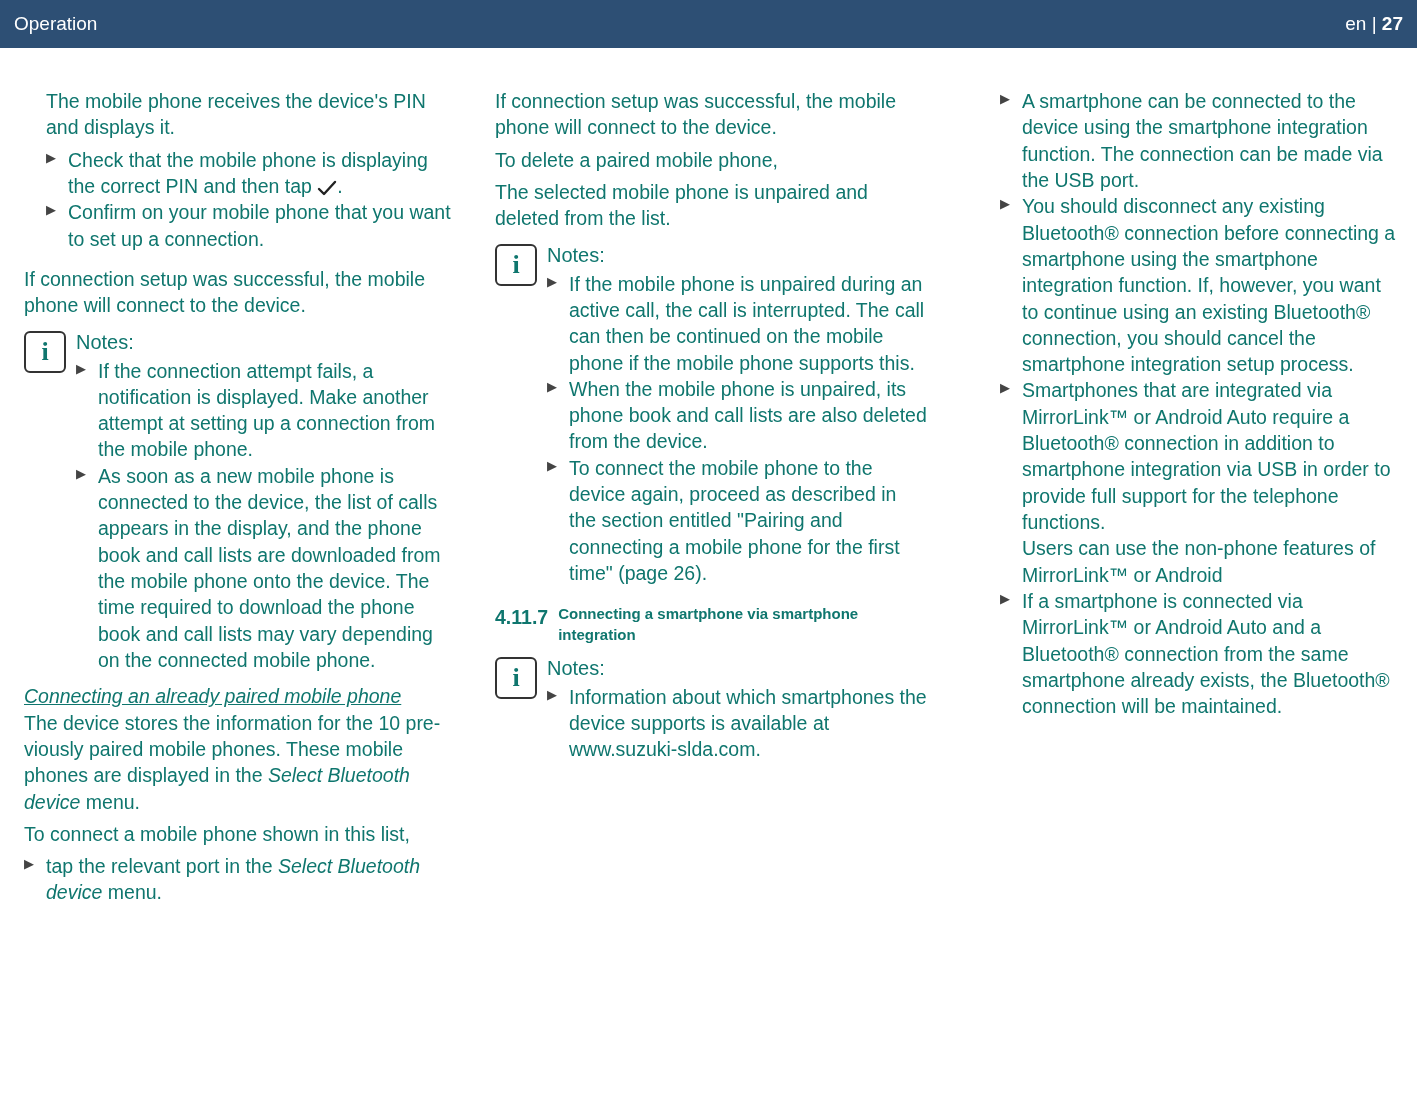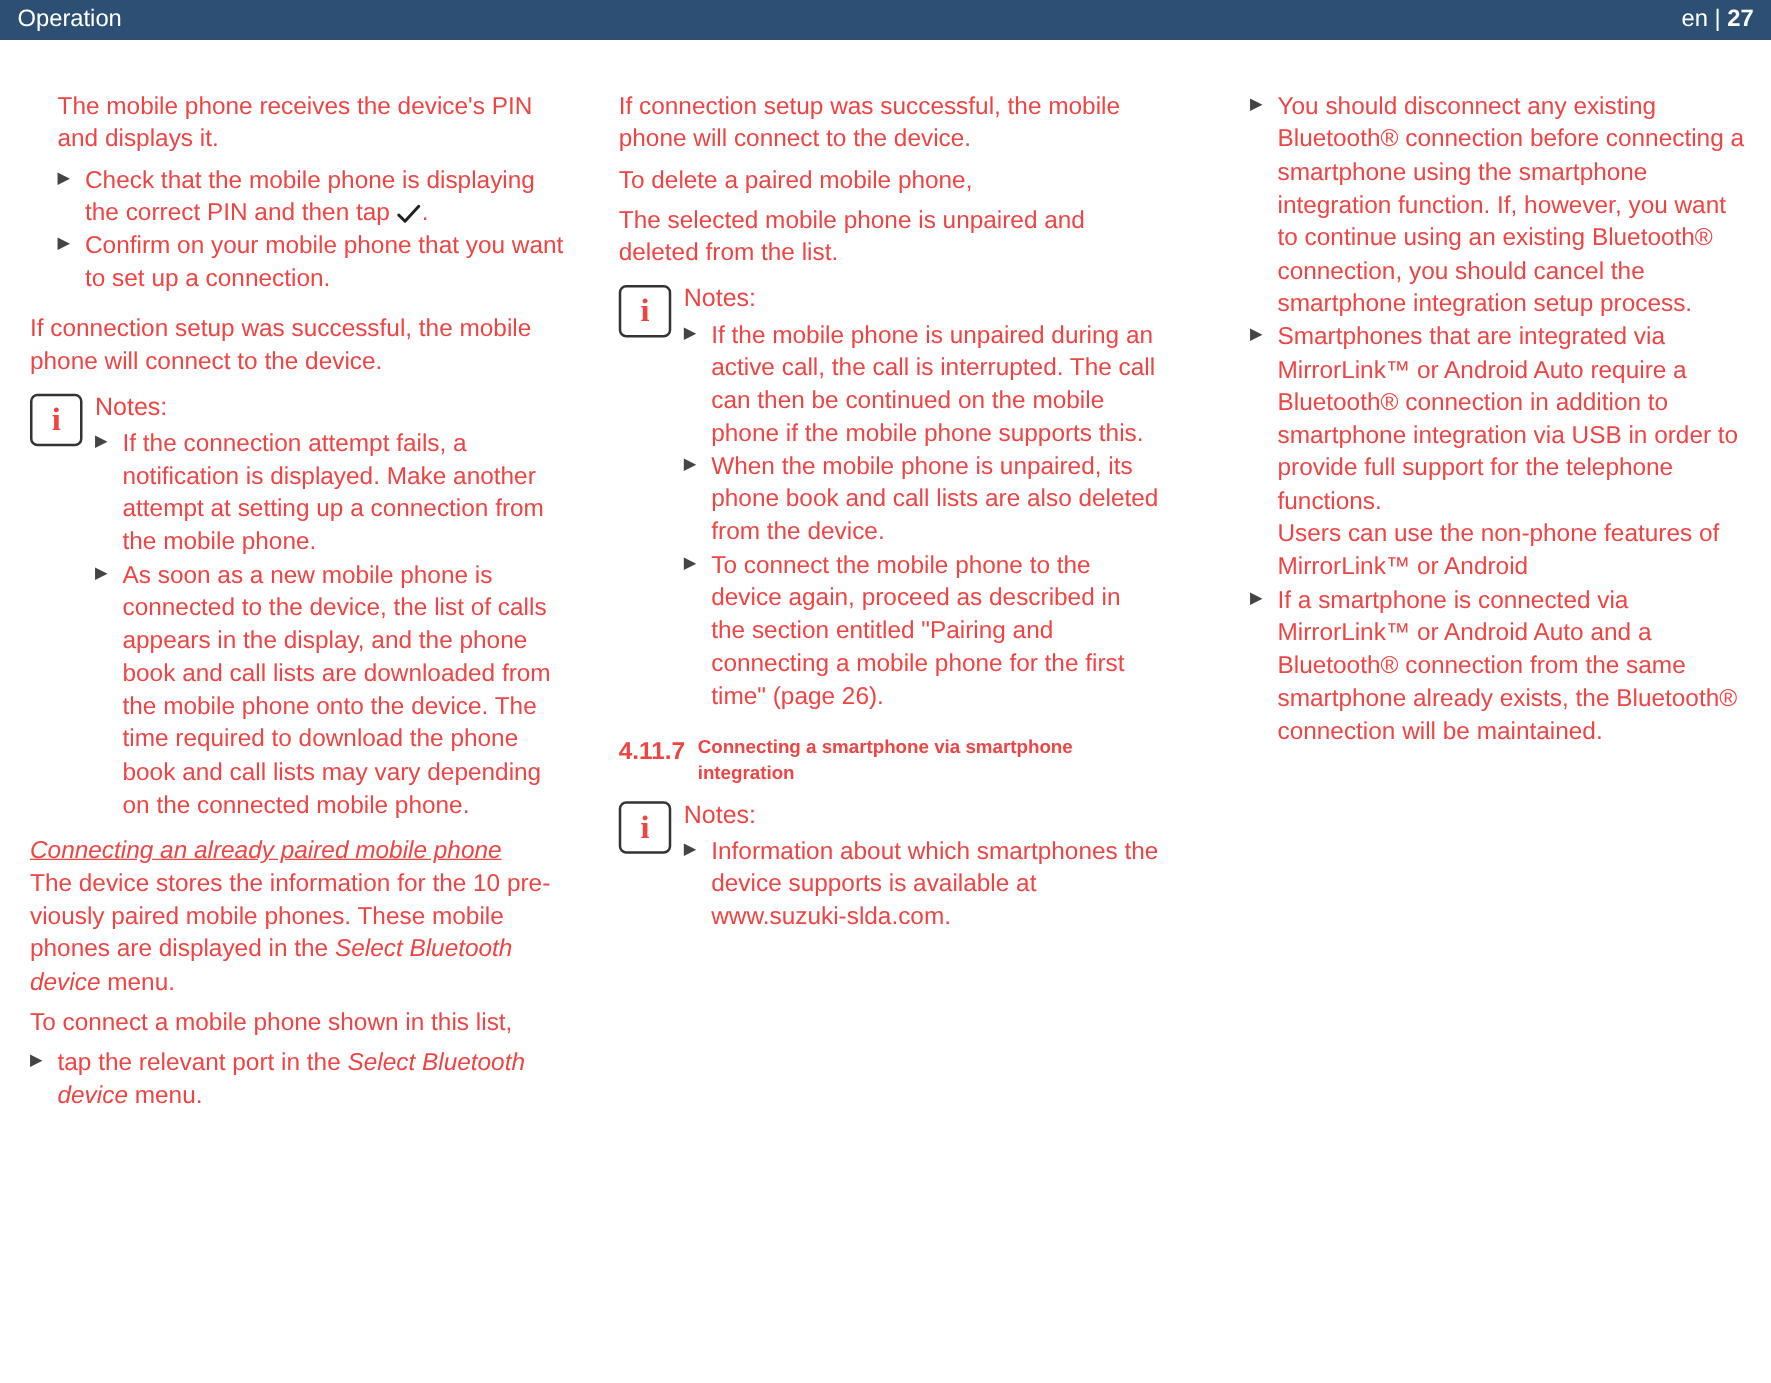--- a/index.html
+++ b/index.html
@@ -1,37 +1,37 @@
 <!DOCTYPE html>
 <html><head>
 <meta charset="utf-8">
 <style>
   * { box-sizing: border-box; margin: 0; padding: 0; }
   html, body { width: 1417px; height: 1106px; background: #fff; font-family: "Myriad Pro","Segoe UI","Helvetica Neue",Arial,sans-serif; color: #222; }
   .header {
     background: #2d4f74;
     color: #fff;
-    height: 32px;
+    height: 48px;
     display: flex;
     align-items: center;
     justify-content: space-between;
     padding: 0 14px;
     font-size: 19px;
   }
   .header .pgnum b { font-weight: 700; }
   .page-body {
     display: flex;
     gap: 38px;
     padding: 40px 18px 20px 24px;
   }
   .col {
     flex: 1 1 0;
     font-size: 19.5px;
     line-height: 1.35;
-    color: #ef4444;
+    color: #0f766e;
   }
   .col1 { min-width: 0; }
   .bl {  
     list-style: none;
     padding-left: 0;
     margin: 0;
   }
   .bl > li {
     position: relative;
     padding-left: 22px;
@@ -178,20 +178,21 @@
         <ul class="bl">
           <li>Information about which smart­phones the device supports is avail­able at www.suzuki-slda.com.</li>
         </ul>
       </div>
     </div>
   </div>
 
   <div class="col">
     <div style="padding-left:34px;">
       <ul class="bl">
+        <li>A smartphone can be connected to the device using the smartphone integration function. The connec­tion can be made via the USB port.</li>
         <li>You should disconnect any existing Bluetooth® connection before con­necting a smartphone using the smartphone integration function. If, however, you want to continue using an existing Bluetooth® con­nection, you should cancel the smartphone integration setup pro­cess.</li>
         <li>
           <span>Smartphones that are integrated via MirrorLink™ or Android Auto require a Bluetooth® connection in addition to smartphone integration via USB in order to provide full support for the telephone functions.</span><br>
           <span>Users can use the non-phone fea­tures of MirrorLink™ or Android</span>
         </li>
         <li>If a smartphone is connected via MirrorLink™ or Android Auto and a Bluetooth® connection from the same smartphone already exists, the Bluetooth® connection will be maintained.</li>
       </ul>
     </div>
   </div>
 

